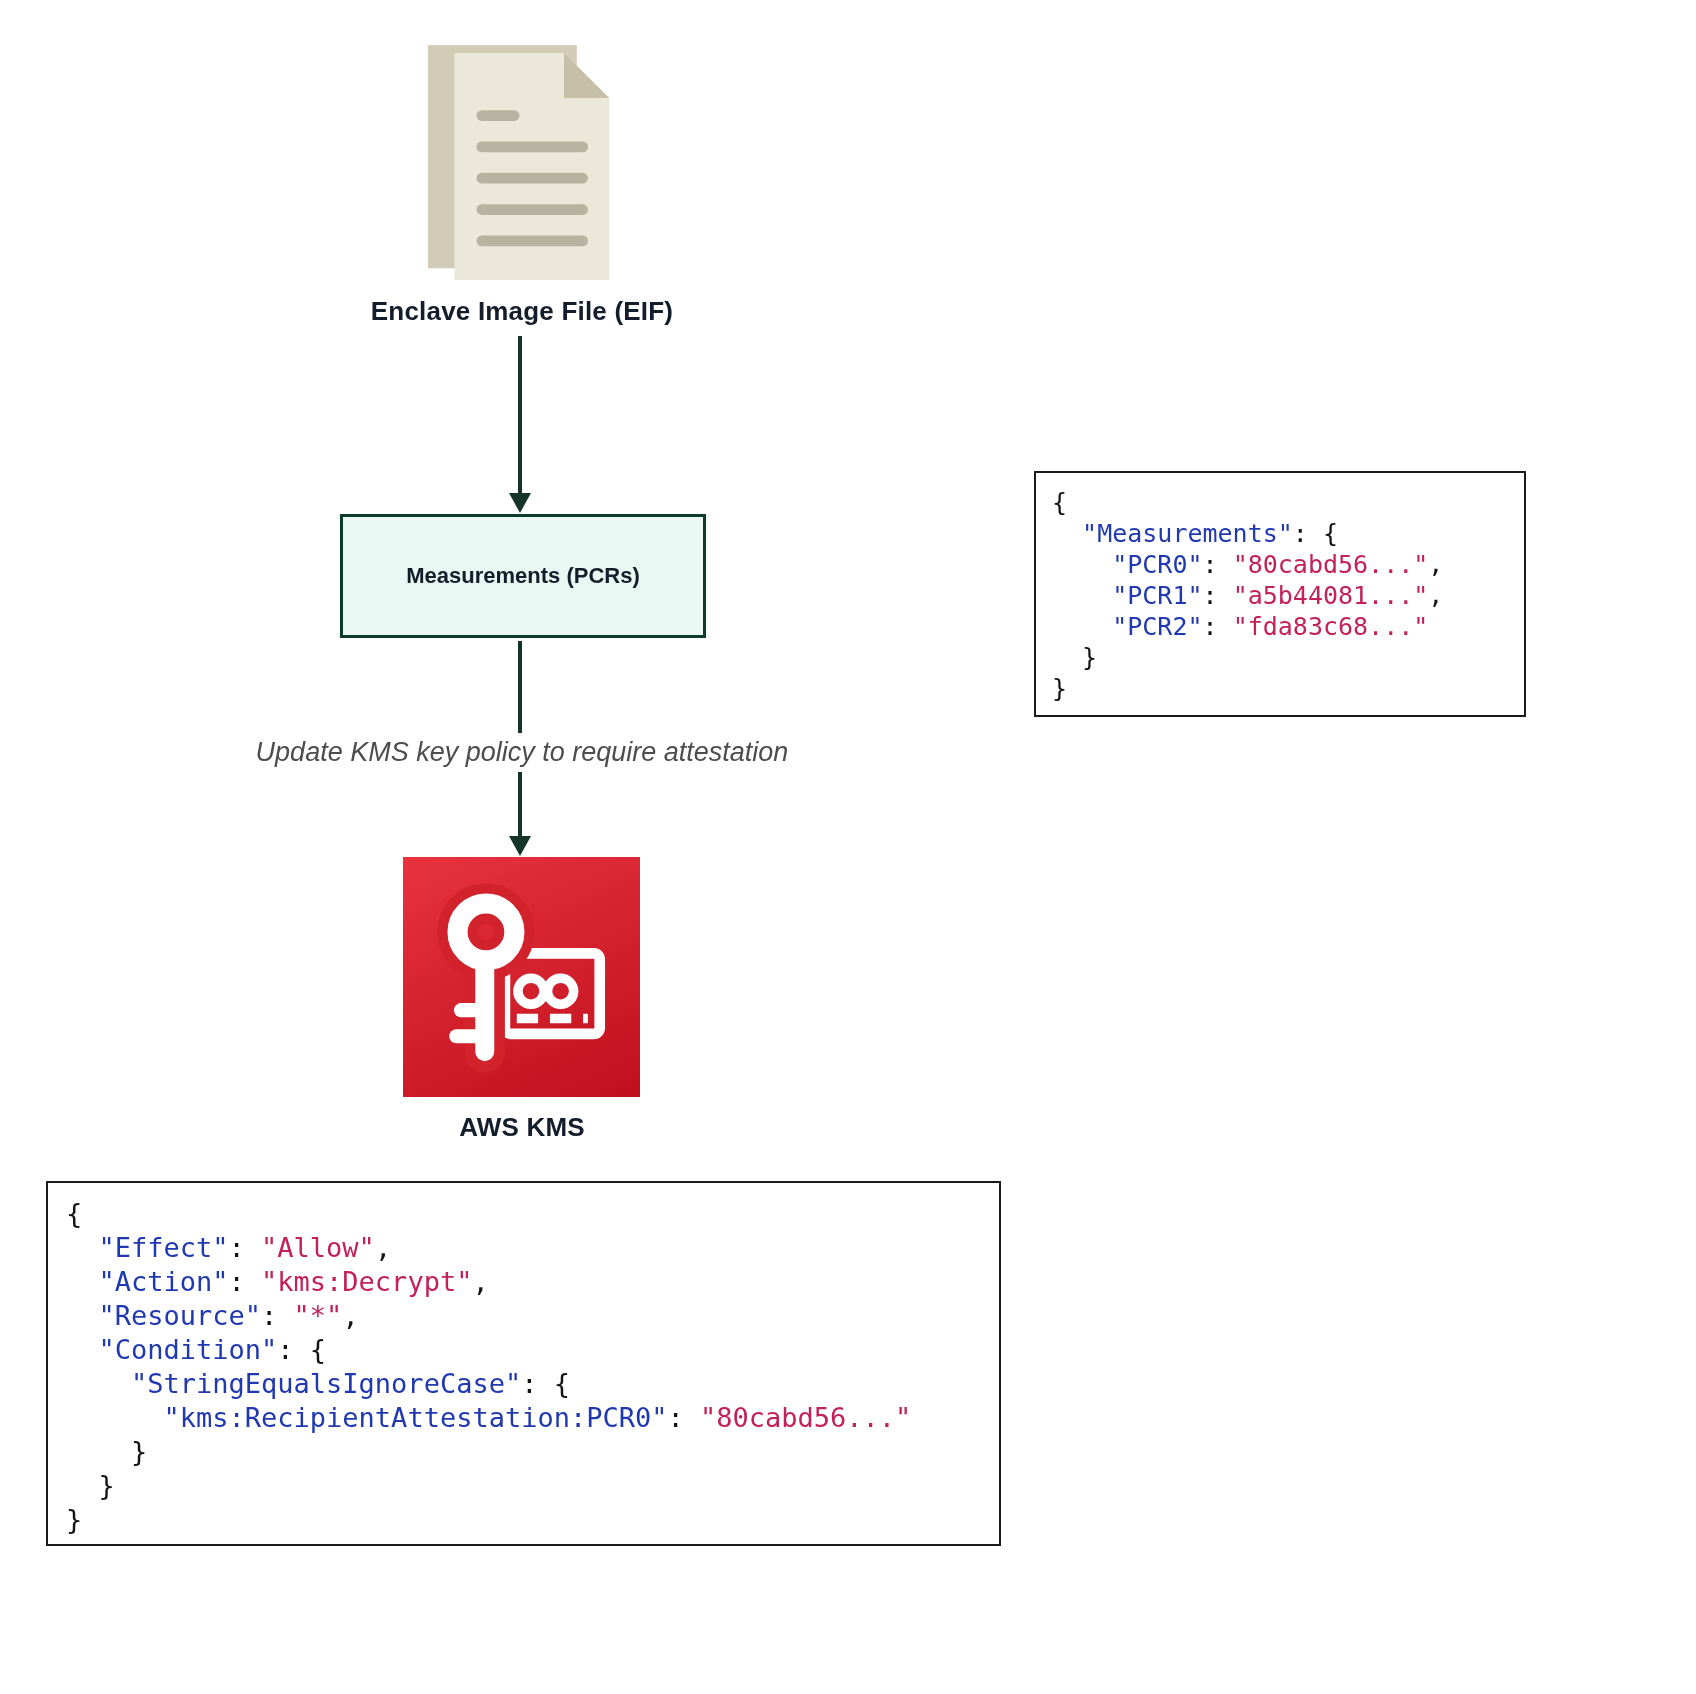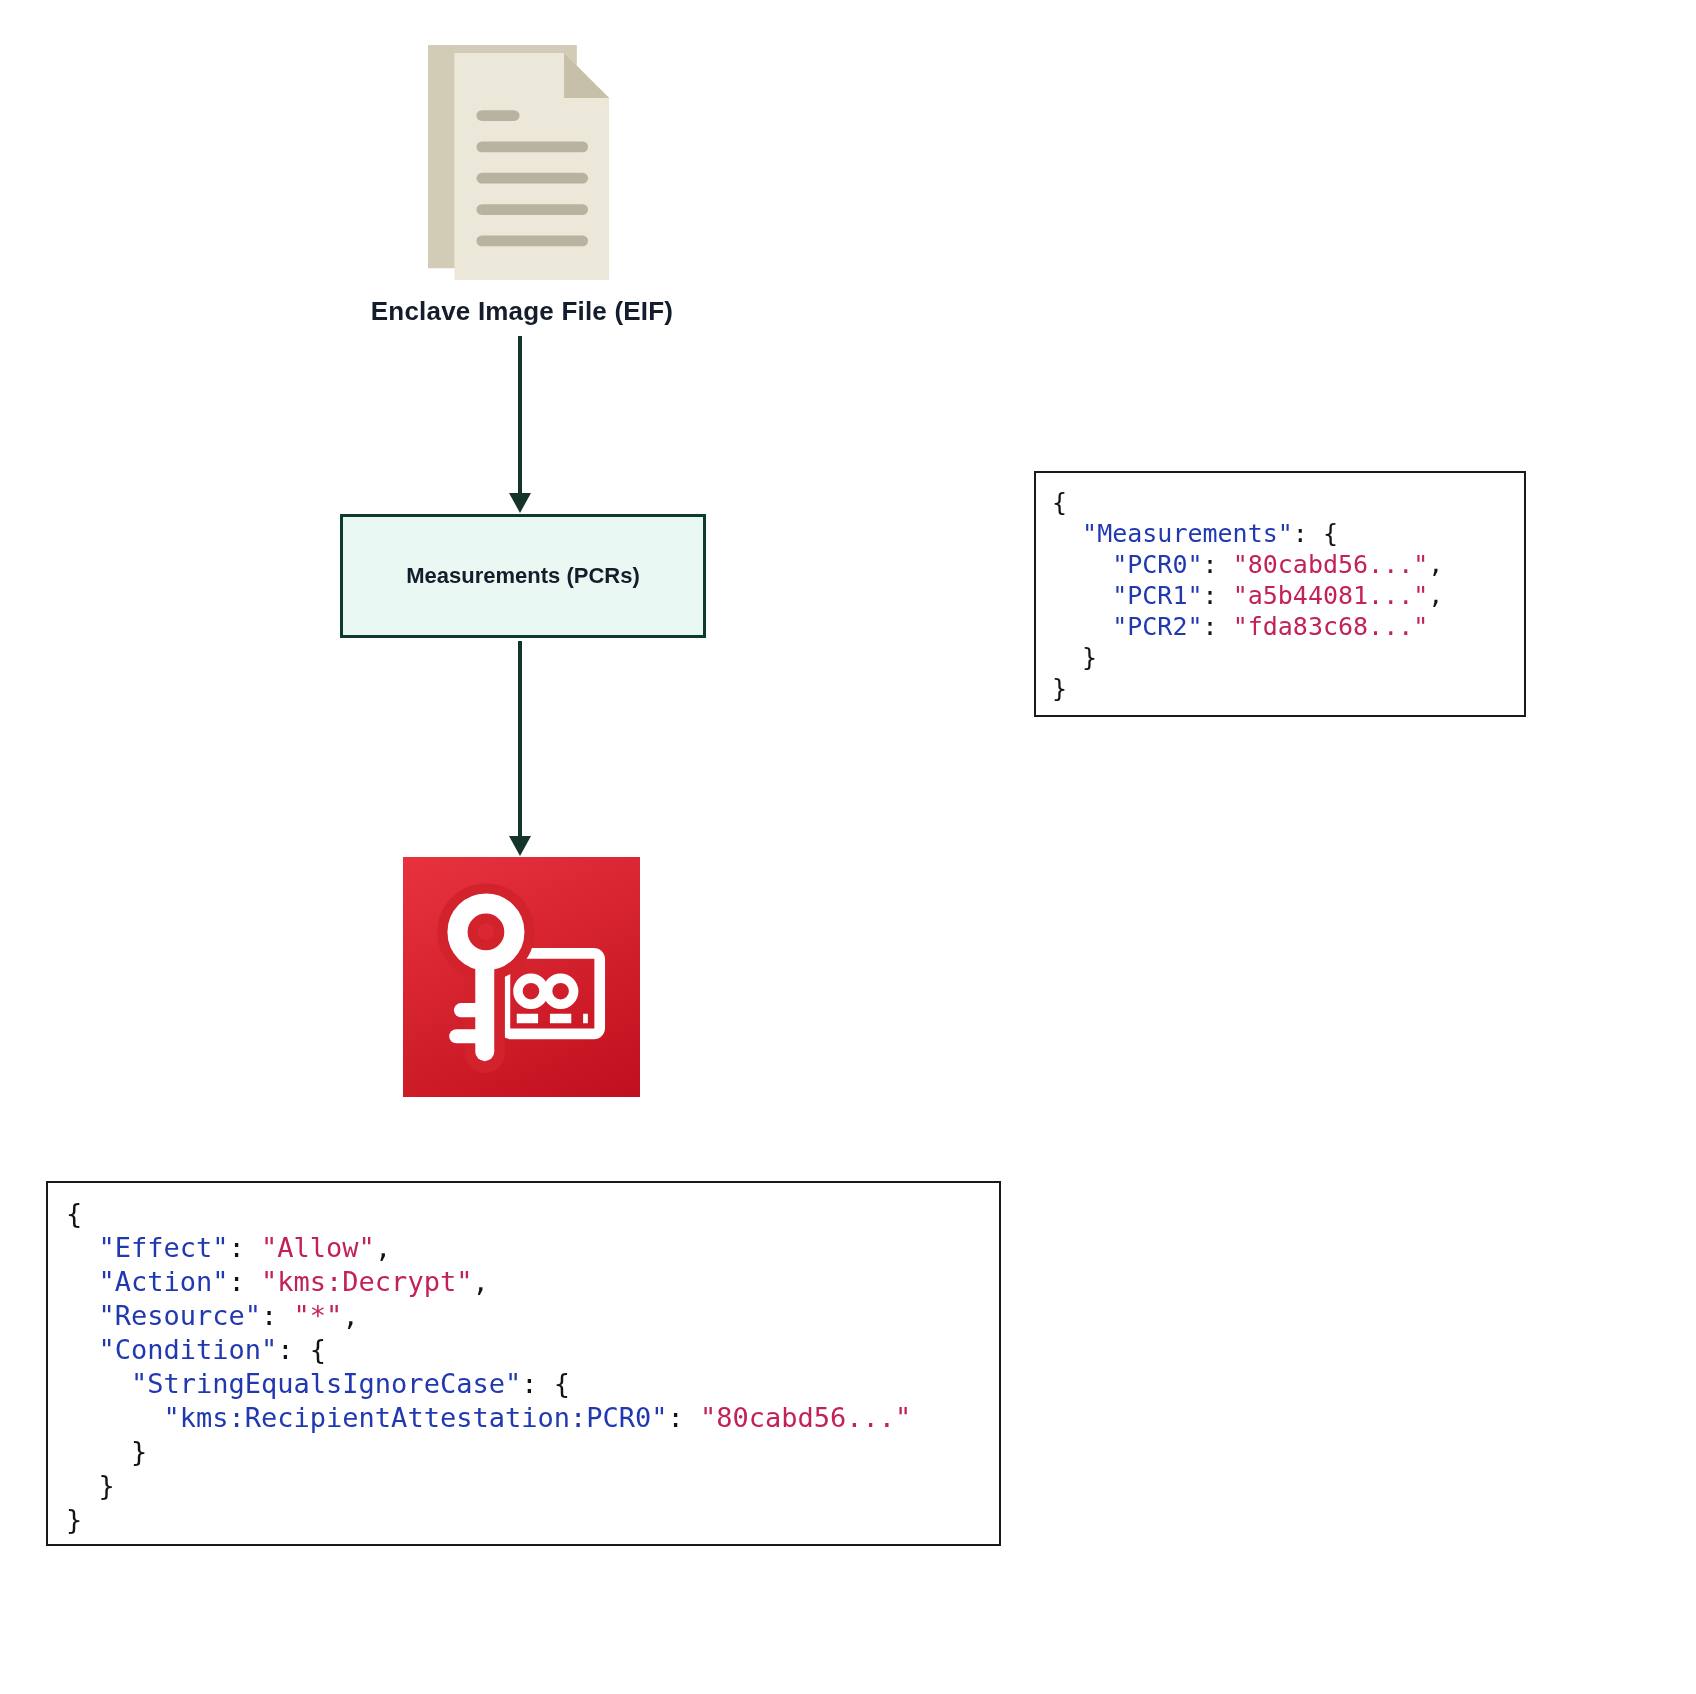--- a/index.html
+++ b/index.html
@@ -170,20 +170,21 @@
 
   <div class="measure-box">
     <span>Measurements (PCRs)</span>
   </div>
 
   <div class="arrow arrow-2">
     <div class="line"></div>
     <div class="head"></div>
   </div>
 
+  <div class="arrow-caption">Update KMS key policy to require attestation</div>
 
   <div class="kms-icon">
     <svg viewBox="0 0 100 100" aria-hidden="true">
 
       <g fill="none" stroke="#ffffff">
         <rect x="43" y="40" width="40" height="34" rx="2.5" stroke-width="4.5"></rect>
         <circle cx="54" cy="56" r="5.5" stroke-width="4"></circle>
         <circle cx="66.5" cy="56" r="5.5" stroke-width="4"></circle>
         <line x1="48" y1="67.5" x2="78" y2="67.5" stroke-width="4" stroke-dasharray="9 5"></line>
       </g>
@@ -195,18 +196,19 @@
 
       <g fill="none" stroke="#ffffff" stroke-linecap="round">
         <circle cx="35" cy="31" r="12" stroke-width="8.5"></circle>
         <line x1="34.5" y1="44" x2="34.5" y2="81.5" stroke-width="8"></line>
         <line x1="33" y1="64" x2="24.5" y2="64" stroke-width="6"></line>
         <line x1="33" y1="75" x2="22.5" y2="75" stroke-width="6"></line>
       </g>
     </svg>
   </div>
 
+  <div class="node-label kms-label">AWS KMS</div>
 
   <pre class="code code-measurements"><div><span class="tok-p">{</span></div><div><span class="tok-p">  </span><span class="tok-k">"Measurements"</span><span class="tok-p">: {</span></div><div><span class="tok-p">    </span><span class="tok-k">"PCR0"</span><span class="tok-p">: </span><span class="tok-s">"80cabd56..."</span><span class="tok-p">,</span></div><div><span class="tok-p">    </span><span class="tok-k">"PCR1"</span><span class="tok-p">: </span><span class="tok-s">"a5b44081..."</span><span class="tok-p">,</span></div><div><span class="tok-p">    </span><span class="tok-k">"PCR2"</span><span class="tok-p">: </span><span class="tok-s">"fda83c68..."</span></div><div><span class="tok-p">  }</span></div><div><span class="tok-p">}</span></div></pre>
 
   <pre class="code code-policy"><div><span class="tok-p">{</span></div><div><span class="tok-p">  </span><span class="tok-k">"Effect"</span><span class="tok-p">: </span><span class="tok-s">"Allow"</span><span class="tok-p">,</span></div><div><span class="tok-p">  </span><span class="tok-k">"Action"</span><span class="tok-p">: </span><span class="tok-s">"kms:Decrypt"</span><span class="tok-p">,</span></div><div><span class="tok-p">  </span><span class="tok-k">"Resource"</span><span class="tok-p">: </span><span class="tok-s">"*"</span><span class="tok-p">,</span></div><div><span class="tok-p">  </span><span class="tok-k">"Condition"</span><span class="tok-p">: {</span></div><div><span class="tok-p">    </span><span class="tok-k">"StringEqualsIgnoreCase"</span><span class="tok-p">: {</span></div><div><span class="tok-p">      </span><span class="tok-k">"kms:RecipientAttestation:PCR0"</span><span class="tok-p">: </span><span class="tok-s">"80cabd56..."</span></div><div><span class="tok-p">    }</span></div><div><span class="tok-p">  }</span></div><div><span class="tok-p">}</span></div></pre>
 
 </div>
 
 </body></html>

